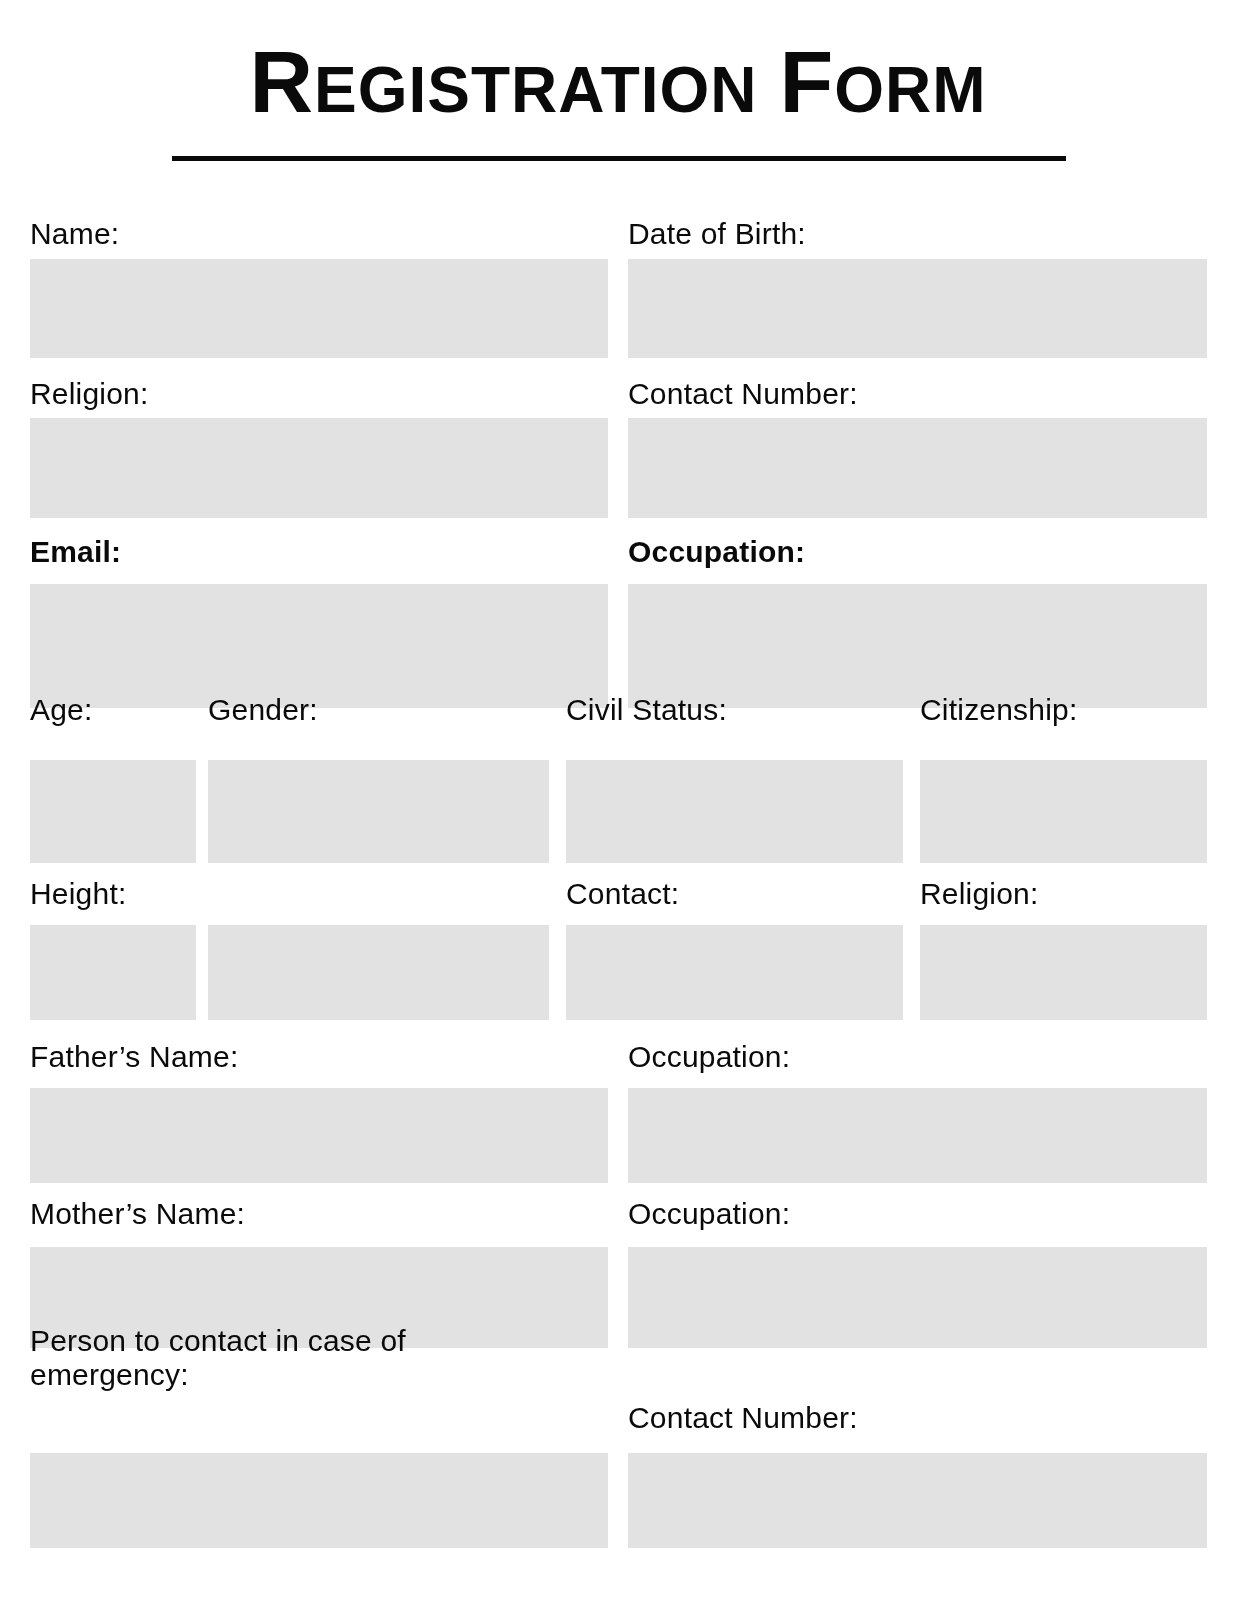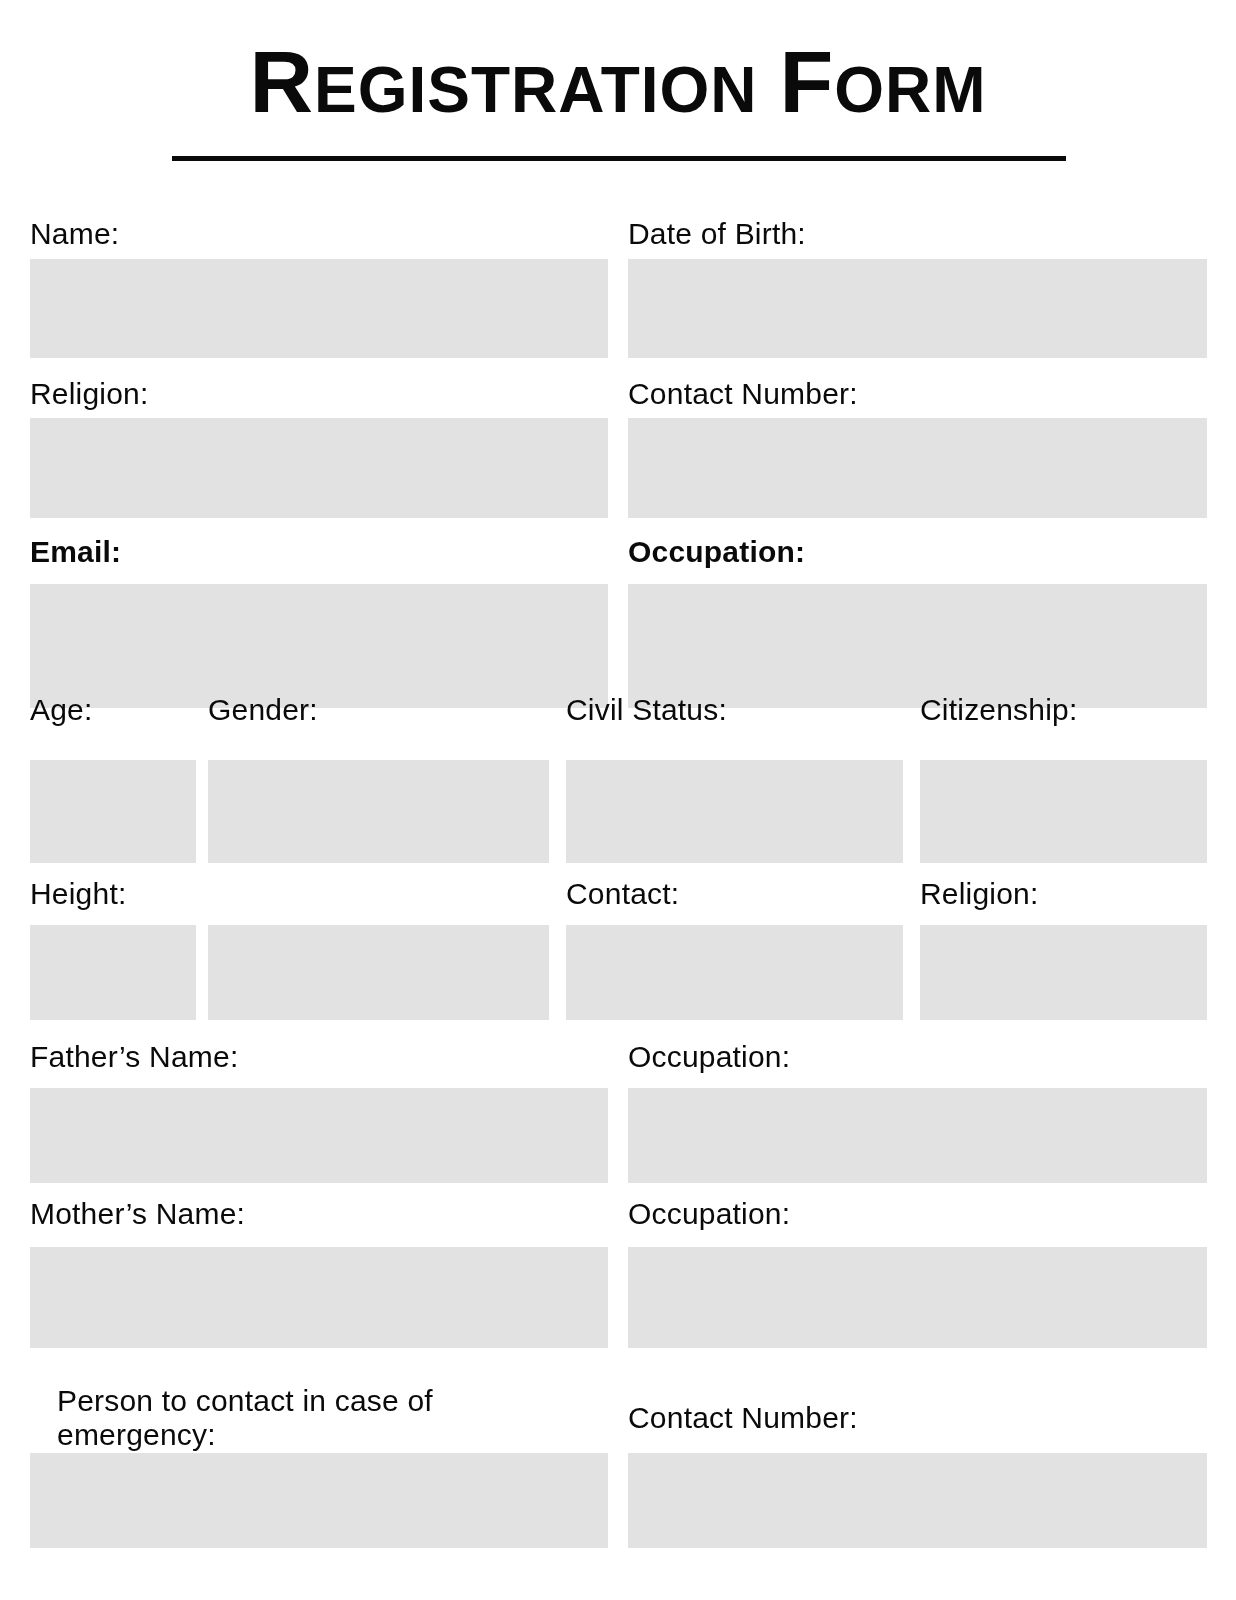--- a/index.html
+++ b/index.html
@@ -52,21 +52,21 @@
   .c4{left:920px;width:287px;}
 
   
   .lr1{top:216px;}  .br1{top:259px;height:99px;}
   .lr2{top:376px;}  .br2{top:418px;height:100px;}
   .lr3{top:534px;font-weight:bold;}  .br3{top:584px;height:124px;}
   .lr4{top:692px;}  .br4{top:760px;height:103px;}
   .lr5{top:876px;}  .br5{top:925px;height:95px;}
   .lr6{top:1039px;} .br6{top:1088px;height:95px;}
   .lr7{top:1196px;} .br7{top:1247px;height:101px;}
-  .lr8l{top:1384px;width:480px;line-height:34px;margin-left:27px;}
+  .lr8l{top:1324px;width:480px;line-height:34px;}
   .lr8r{top:1400px;}
   .br8{top:1453px;height:95px;}
 </style>
 </head>
 <body>
 
 <div class="page">
 
   <h1 class="title"><span class="big">R</span><span class="small">egistration</span><span class="word-space"></span><span class="big">F</span><span class="small">orm</span></h1>
   <div class="title-underline"></div>

